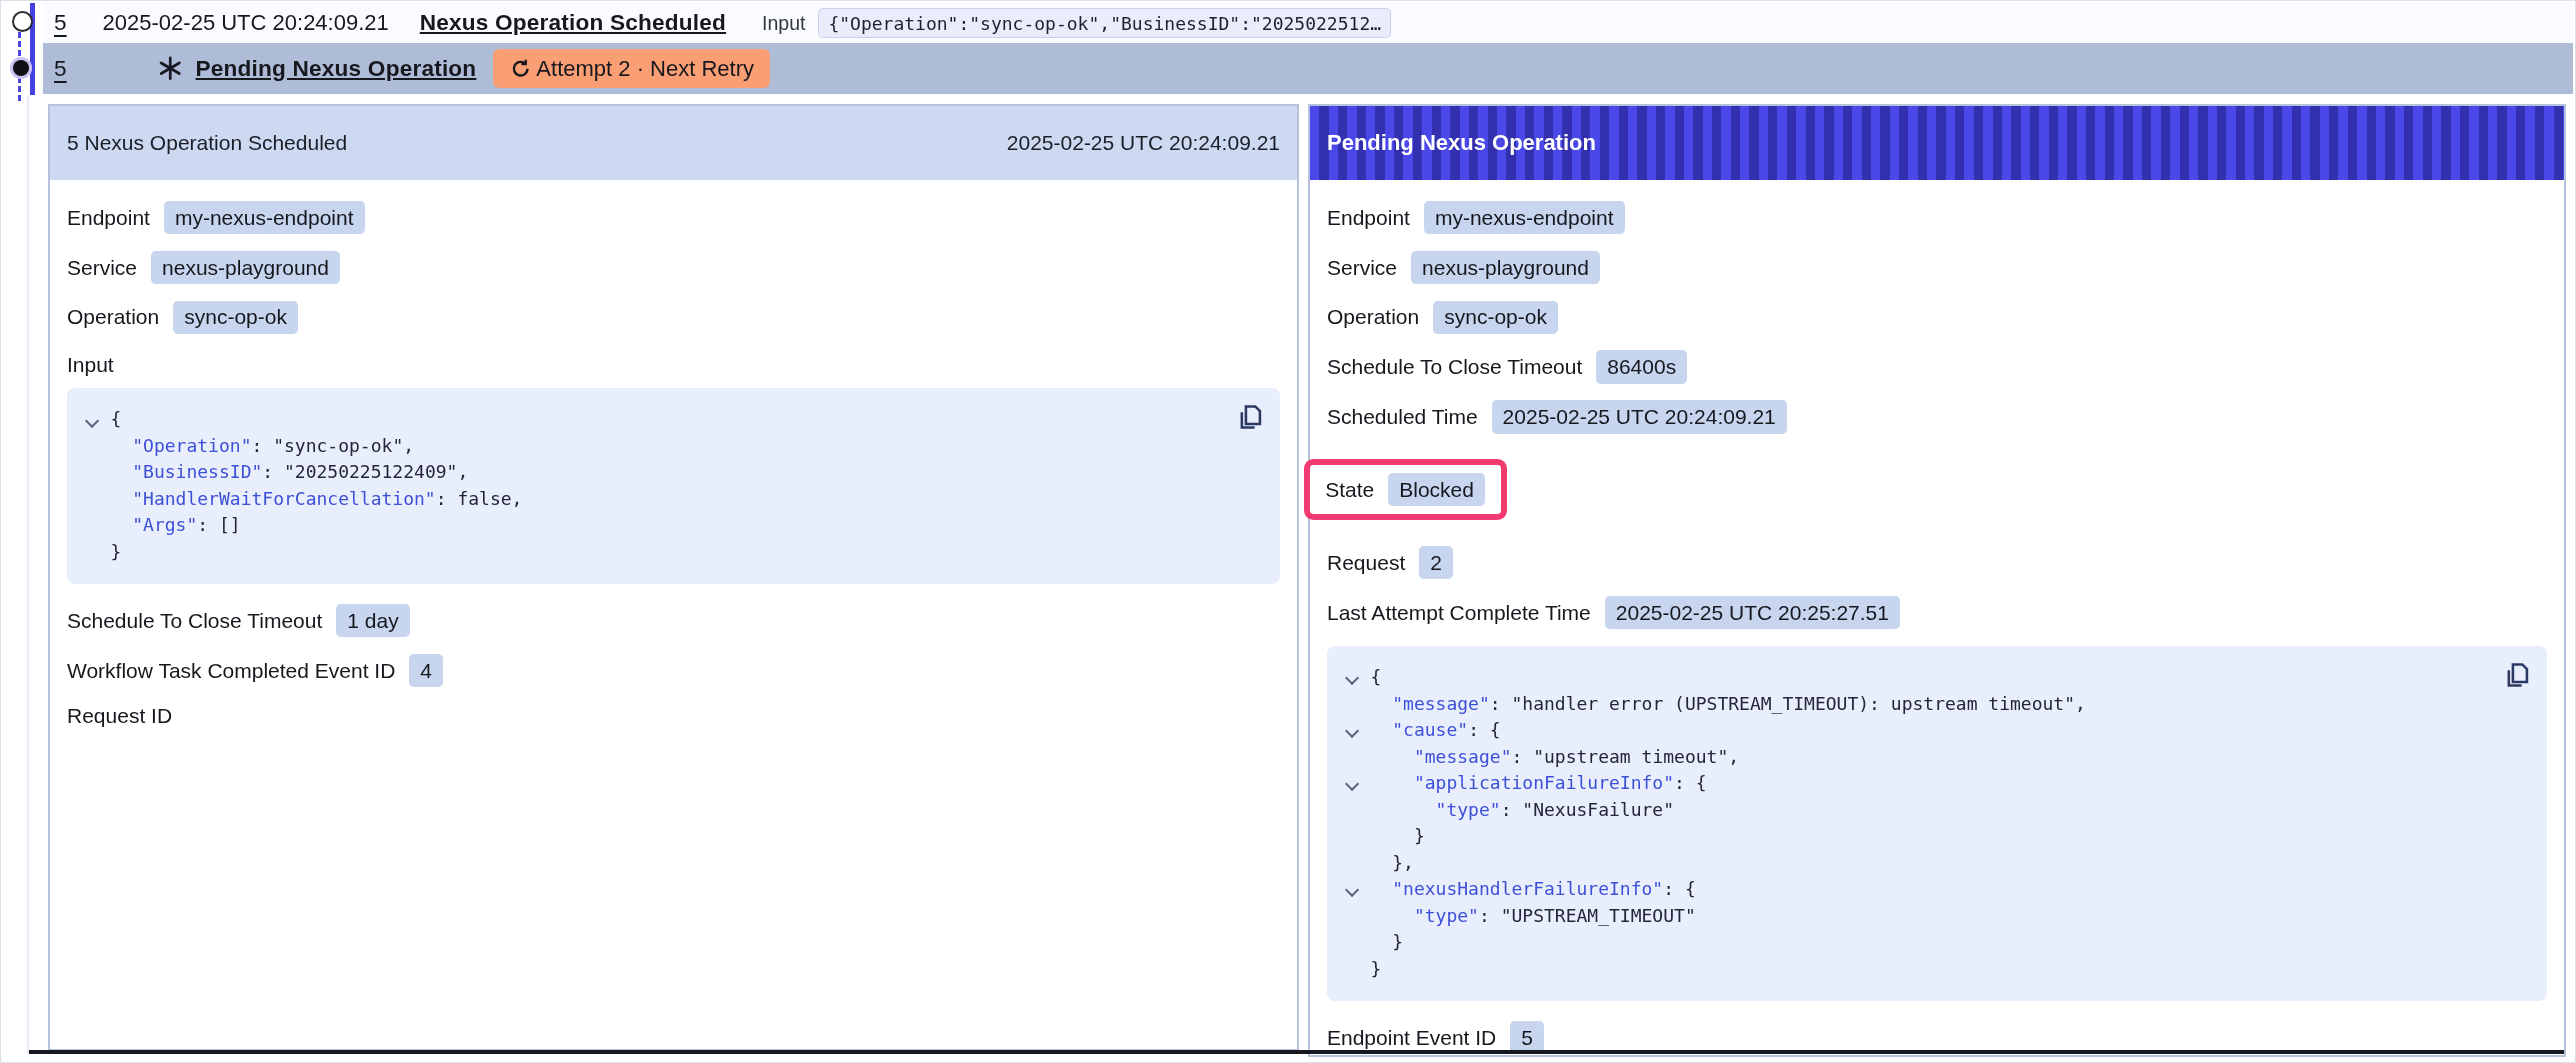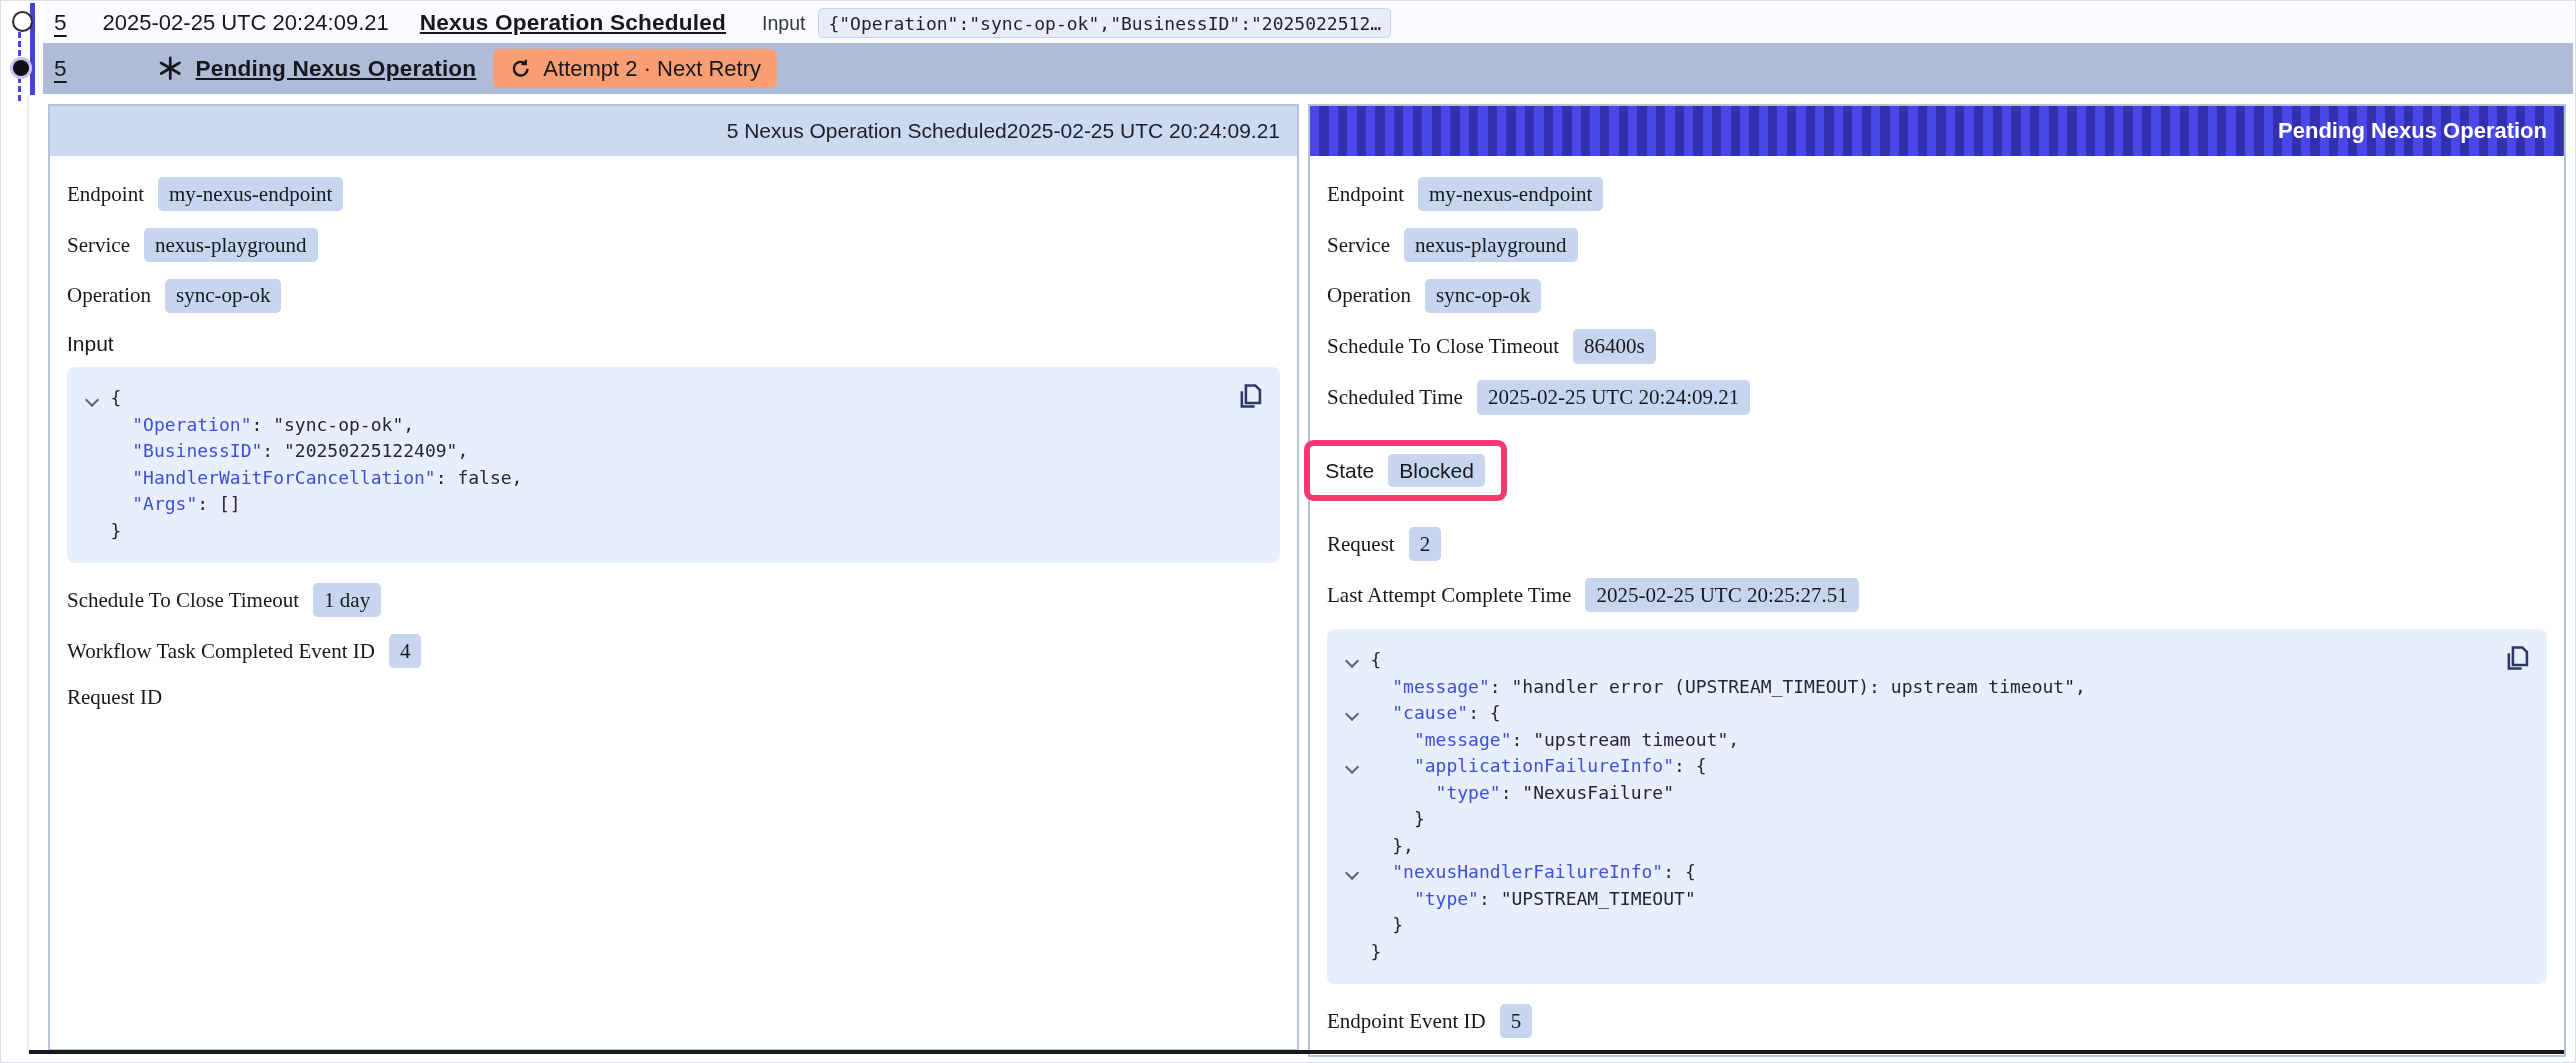--- a/index.html
+++ b/index.html
@@ -17,32 +17,32 @@
   .evrow{position:absolute;left:42px;right:1.6px;display:flex;align-items:center;}
   .row1{top:1.6px;height:41px;background:#fafbfe;}
   .row2{top:42px;height:51px;background:#afbcd8;}
   .ev-id{font-size:22.6px;color:#15171f;text-decoration:underline;text-underline-offset:4.7px;margin-left:11px;cursor:pointer;}
   .ev-time{font-size:22px;margin-left:36px;}
   .ev-name{font-size:22.6px;font-weight:700;margin-left:31px;letter-spacing:0.2px;text-decoration:underline;}
   .ev-input-label{font-size:19.5px;color:#33373f;margin-left:36px;}
   .ev-chip{margin-left:12.5px;font-family:"DejaVu Sans Mono",monospace;font-size:18px;background:#e9edfb;border:1.6px solid #c8d1ec;border-radius:4.7px;padding:3.9px 9.4px;color:#1d2030;white-space:nowrap;}
   .asterisk{margin-left:90px;width:26.5px;height:26.5px;flex:none;}
   .row2 .ev-name{margin-left:12.5px;}
-  .retry-badge{display:inline-flex;align-items:center;gap:11px;margin-left:17px;background:#fa9e74;border-radius:6.2px;padding:6.2px 15.6px;font-size:22px;color:#17181d;}
+  .retry-badge{display:inline-flex;align-items:center;gap:4px;margin-left:17px;background:#fa9e74;border-radius:6.2px;padding:6.2px 15.6px;font-size:22px;color:#17181d;}
 
   
   .panel{position:absolute;top:103px;background:#fff;border:2.3px solid #b6c2dc;box-sizing:border-box;overflow:visible;}
   .panel-left{left:47px;width:1251px;height:947px;}
   .panel-right{left:1307px;width:1258px;height:953px;}
-  .panel-header{height:42px;display:flex;align-items:center;justify-content:flex-end;padding:4px 17px;font-size:21px;color:#1b1e27;}
+  .panel-header{height:42px;display:flex;align-items:center;justify-content:space-between;padding:16px 17px;font-size:21px;color:#1b1e27;}
   .panel-left .panel-header{background:#cdd9f0;}
   .panel-right .panel-header{background:repeating-linear-gradient(90deg,#4b48e9 0px,#4b48e9 9.4px,#3330b0 9.4px,#3330b0 18.7px);color:#fff;font-weight:700;font-size:22px;}
   .panel-body{padding:4.7px 17px 0 17px;}
 
-  .field-row{display:flex;align-items:center;gap:14px;margin:16.4px 0;font-family:Liberation Serif, serif;}
+  .field-row{display:flex;align-items:center;gap:14px;margin:16.4px 0;}
   .flabel{font-size:21px;color:#16181e;white-space:nowrap;}
   .fbadge{background:#c7d5ef;border-radius:4.7px;padding:4.7px 11px;font-size:21px;color:#16181e;white-space:nowrap;}
   .flink{font-size:21px;color:#15171f;text-decoration:underline;text-underline-offset:3.9px;cursor:pointer;}
   .section-label{font-size:21px;margin:18.7px 0 0 0;}
 
   
   .code-block{position:relative;background:#e9eefc;border-radius:7.8px;padding:18.7px 15.6px;margin:11px 0 20px 0;}
   .code-line{display:flex;font-family:"DejaVu Sans Mono",monospace;font-size:18px;line-height:26.5px;color:#23263a;white-space:pre;}
   .gutter{width:28px;flex:none;}
   .chev{display:inline-block;width:7.8px;height:7.8px;border-left:2.3px solid #5a657f;border-bottom:2.3px solid #5a657f;transform:rotate(-45deg);margin:7px 0 0 4.7px;}

